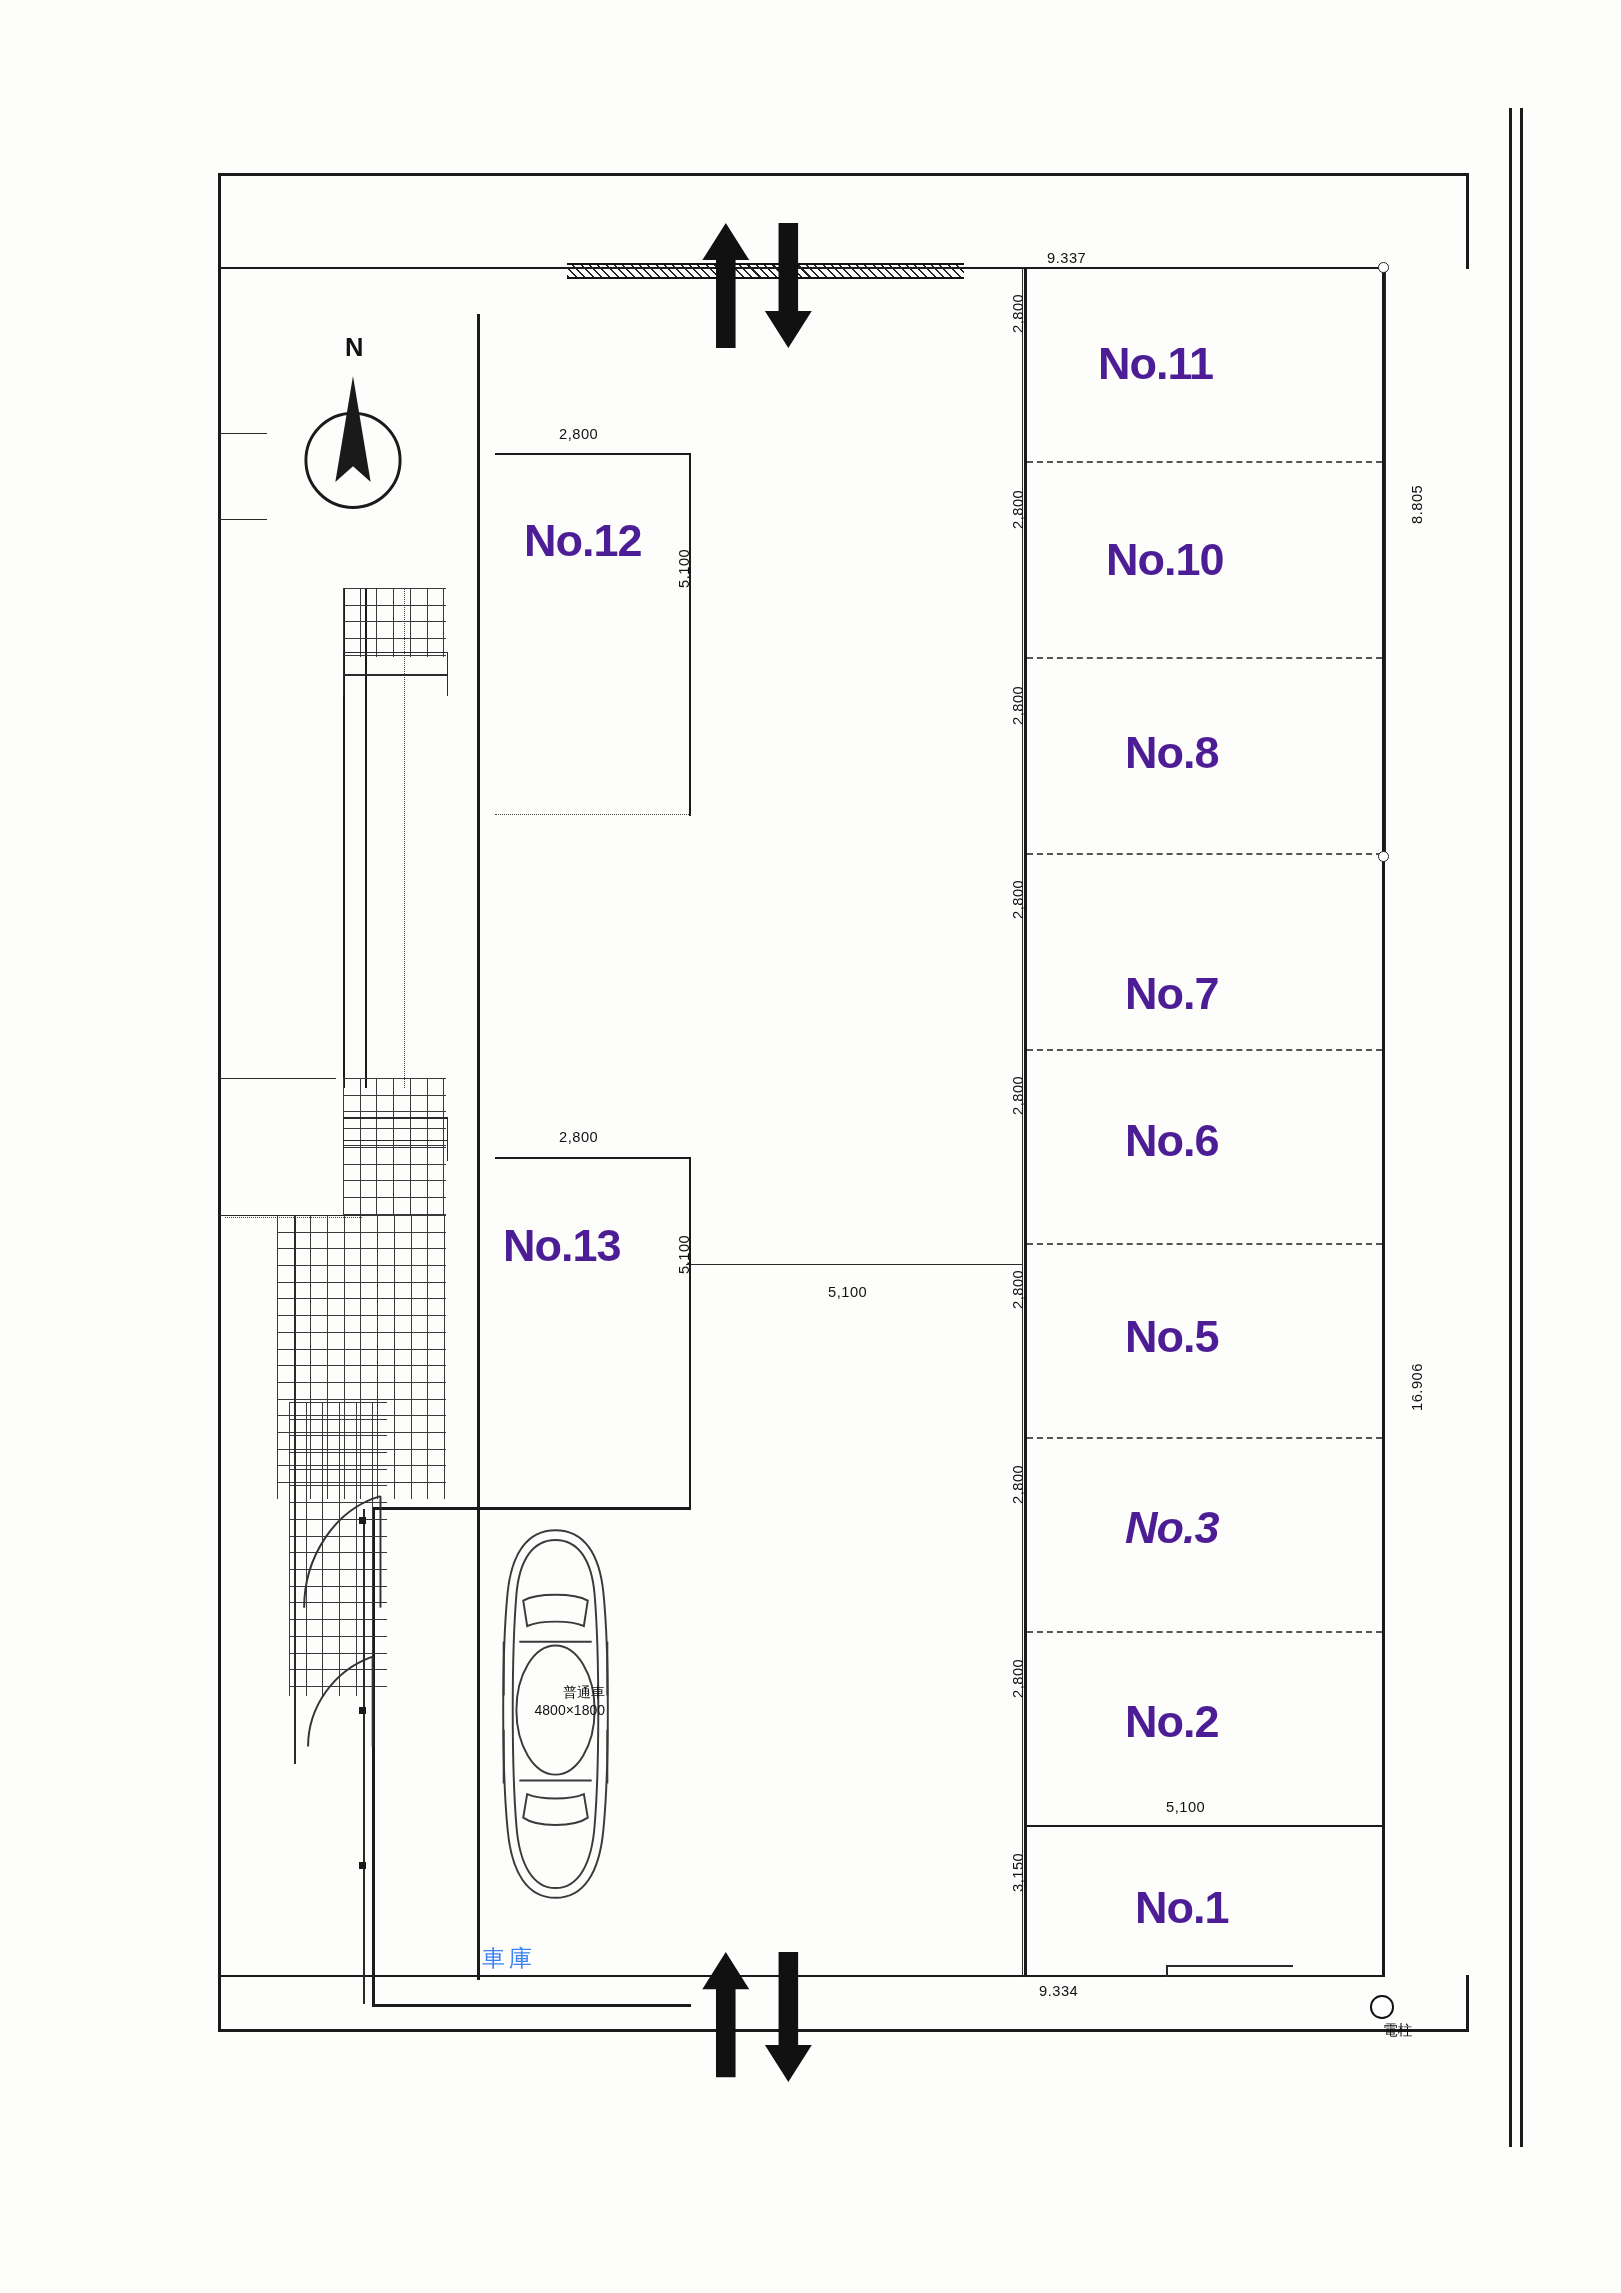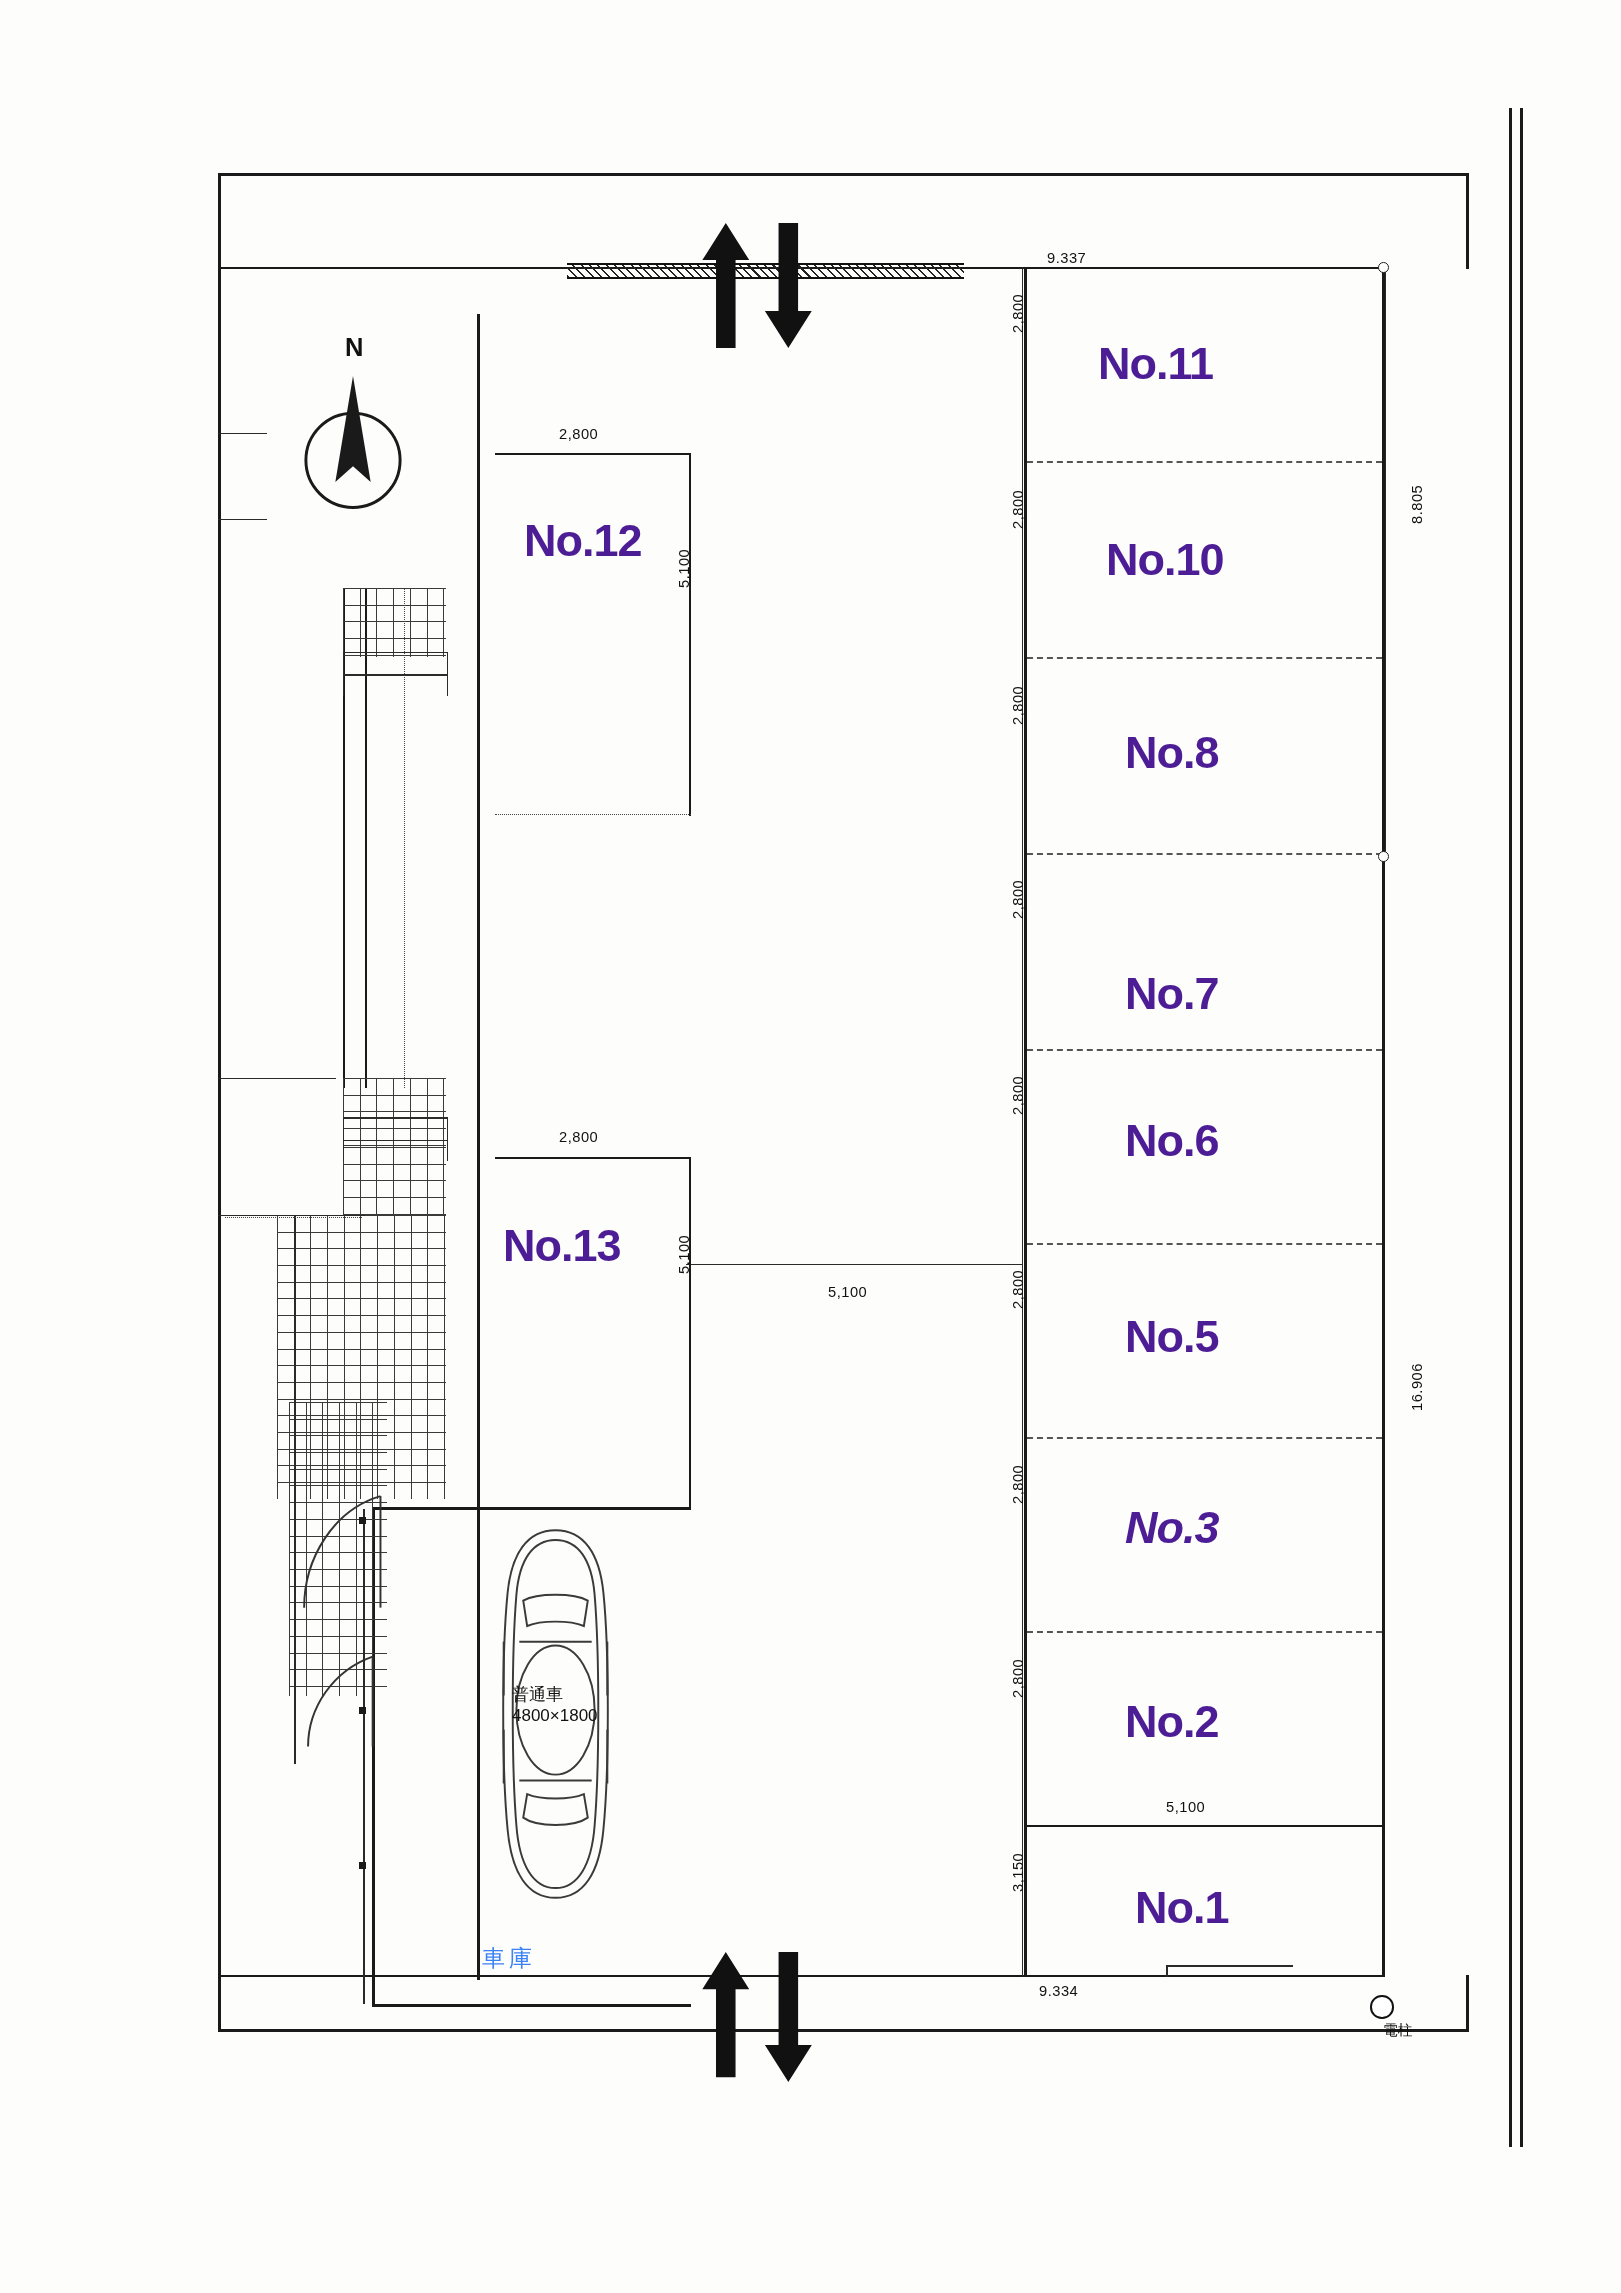--- a/index.html
+++ b/index.html
@@ -37,21 +37,21 @@
     font-weight:bold;
     font-size:45px;
     letter-spacing:-1px;
     color:#4c1d95;
     white-space:nowrap;
   }
   .garage-word{
     position:absolute;font-size:23px;letter-spacing:3.9px;color:#3b82f6;
   }
   .car-note{
-    position:absolute;font-size:17px;text-align:left;line-height:1.25;color:#111;
+    position:absolute;font-size:14px;text-align:right;line-height:1.25;color:#111;
   }
   .pole-label{
     position:absolute;font-size:14.7px;color:#111;white-space:nowrap;
   }
   .north-letter{
     position:absolute;font-size:25.5px;font-weight:bold;color:#111;
   }
   svg{display:block;}
   .arrowblk{position:absolute;}
   .hatch{

